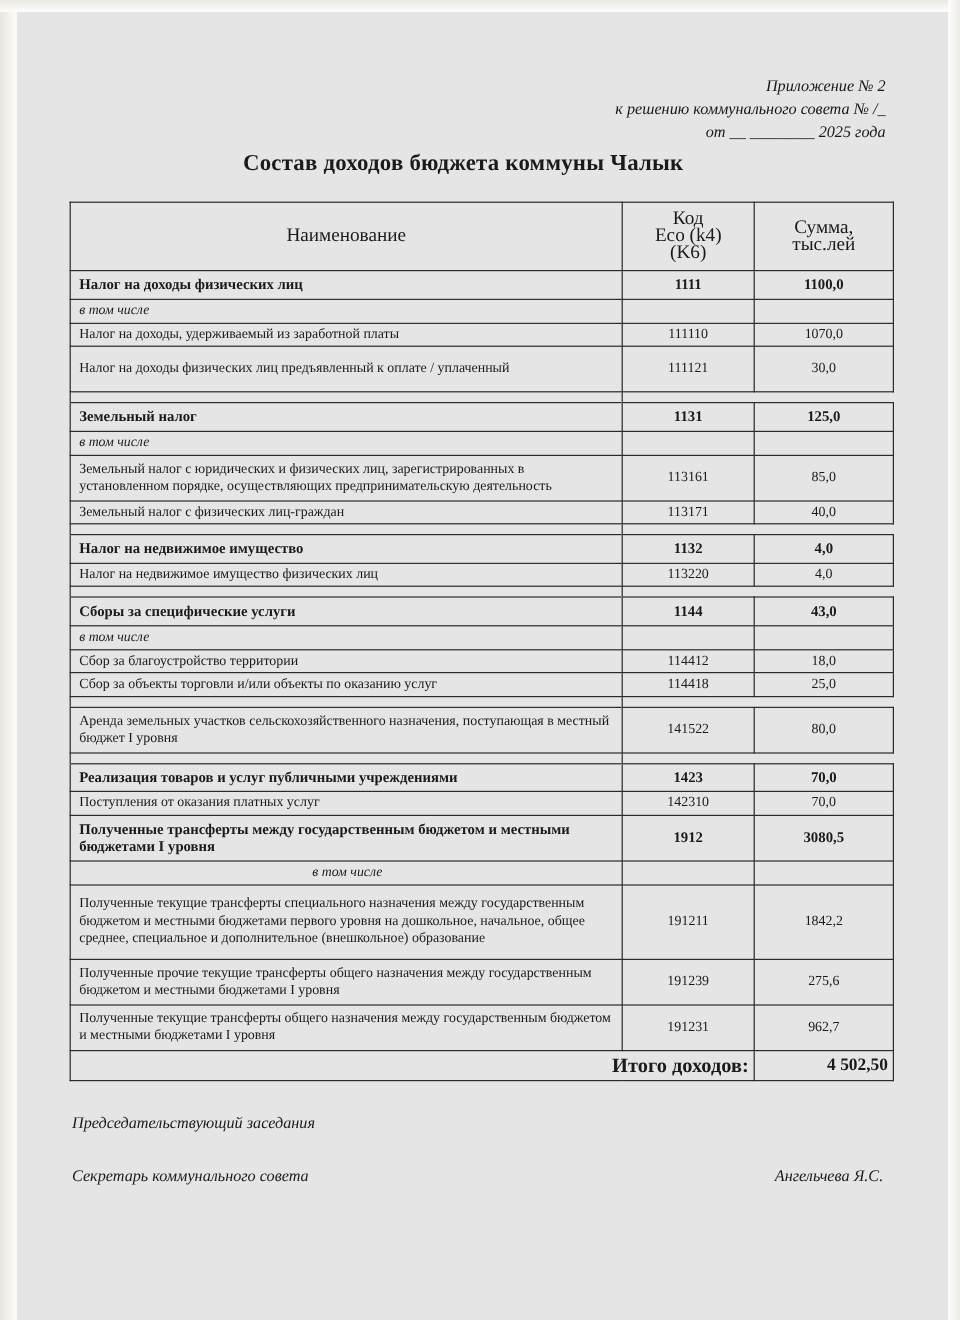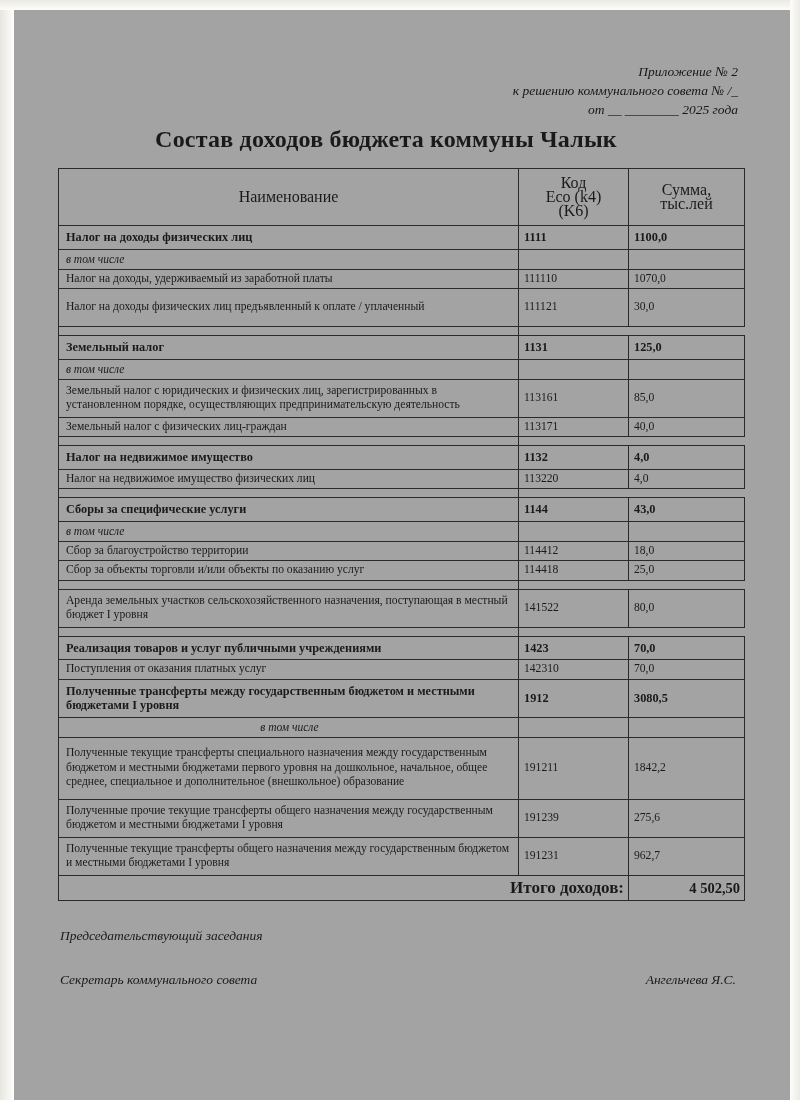--- a/index.html
+++ b/index.html
@@ -13,21 +13,21 @@
     font-family: "Liberation Serif", serif;
     color: #1a1a1a;
     position: relative;
     overflow: hidden;
   }
   .page {
     position: absolute;
     left: 0; top: 0;
     width: 800px;
     height: 1100px;
-    background: #a3a3a3;
+    background: #e5e5e5;
   }
   
   .scan-edge-left {
     position: absolute;
     left: 0; top: 0; width: 14px; height: 1100px;
     background: linear-gradient(to right, #e8e6e0, #fdfdfb);
   }
   .scan-edge-top {
     position: absolute;
     left: 0; top: 0; width: 800px; height: 10px;
@@ -52,21 +52,21 @@
   .header-block div {
     white-space: nowrap;
   }
 
   .doc-title {
     position: absolute;
     top: 126px;
     left: 0;
     width: 744px;
     text-align: center;
-    font-size: 24px;
+    font-size: 19px;
     font-weight: bold;
     letter-spacing: 0.2px;
     padding-left: 28px;
     box-sizing: border-box;
   }
 
   table.budget {
     position: absolute;
     top: 168px;
     left: 58px;
@@ -88,21 +88,21 @@
   thead th {
     text-align: center;
     font-weight: normal;
     font-size: 16px;
     padding: 7px 4px;
     height: 52px;
   }
   thead th.code-head { line-height: 14px; }
 
   td.code, td.sum {
-    text-align: left;
+    text-align: center;
     white-space: nowrap;
   }
   tr.group td {
     font-weight: bold;
     font-size: 12.3px;
     padding-top: 4px;
     padding-bottom: 4px;
   }
   tr.group td.name { padding-left: 7px; }
   tr.among td {

